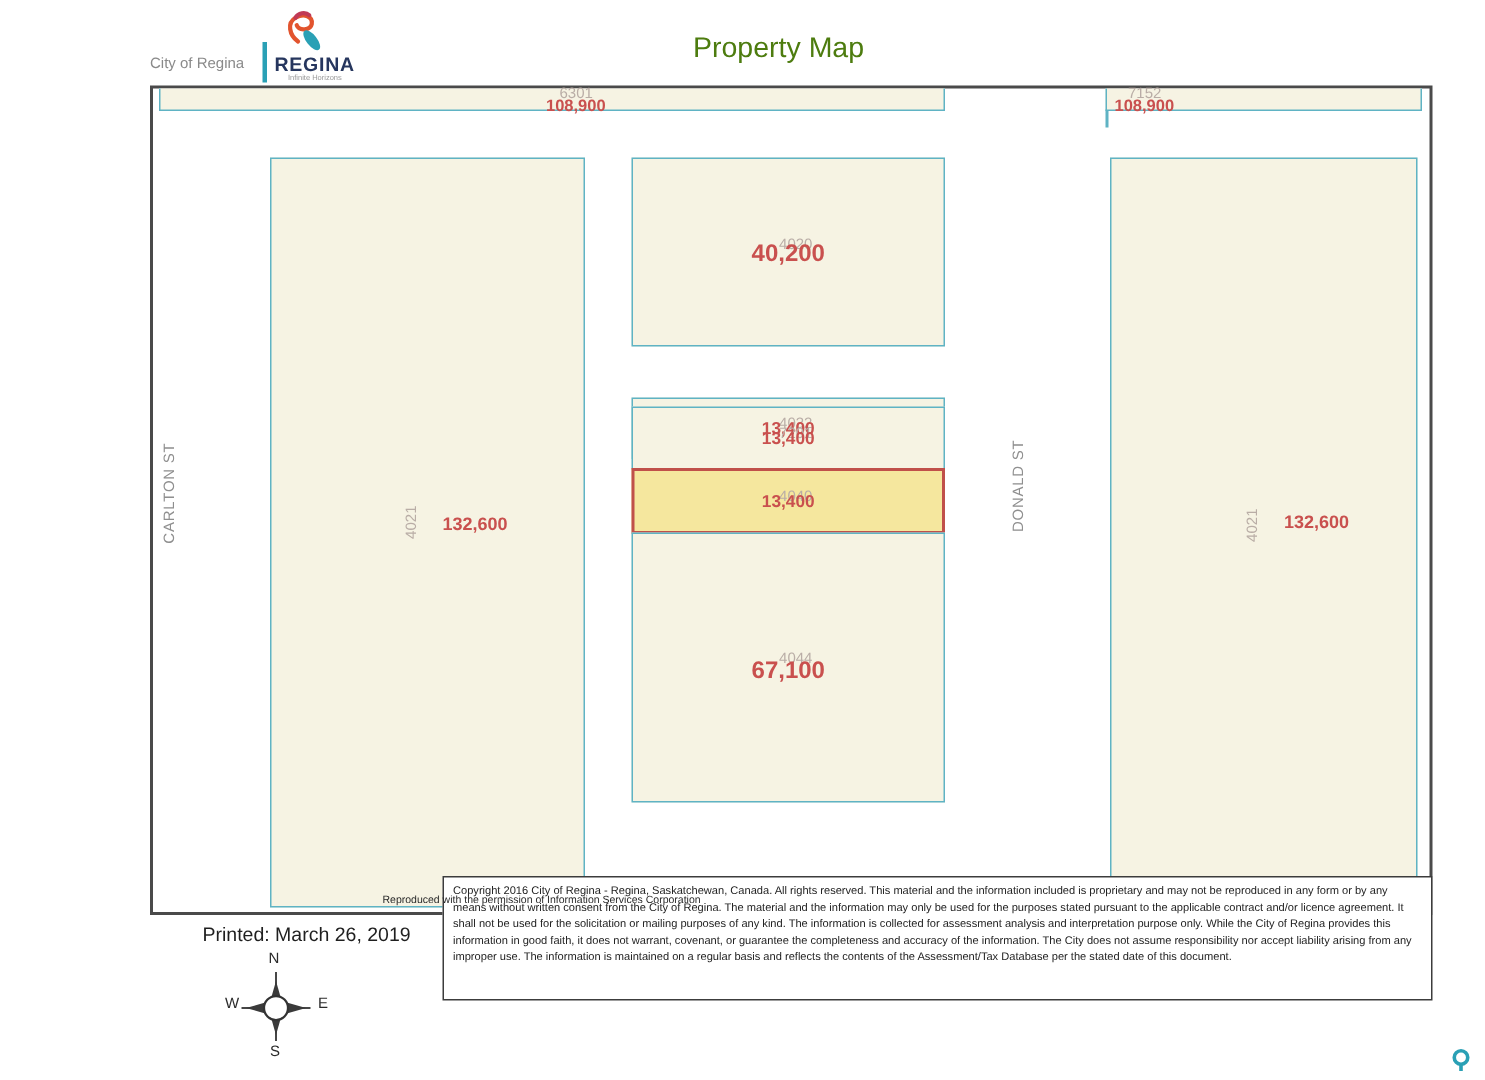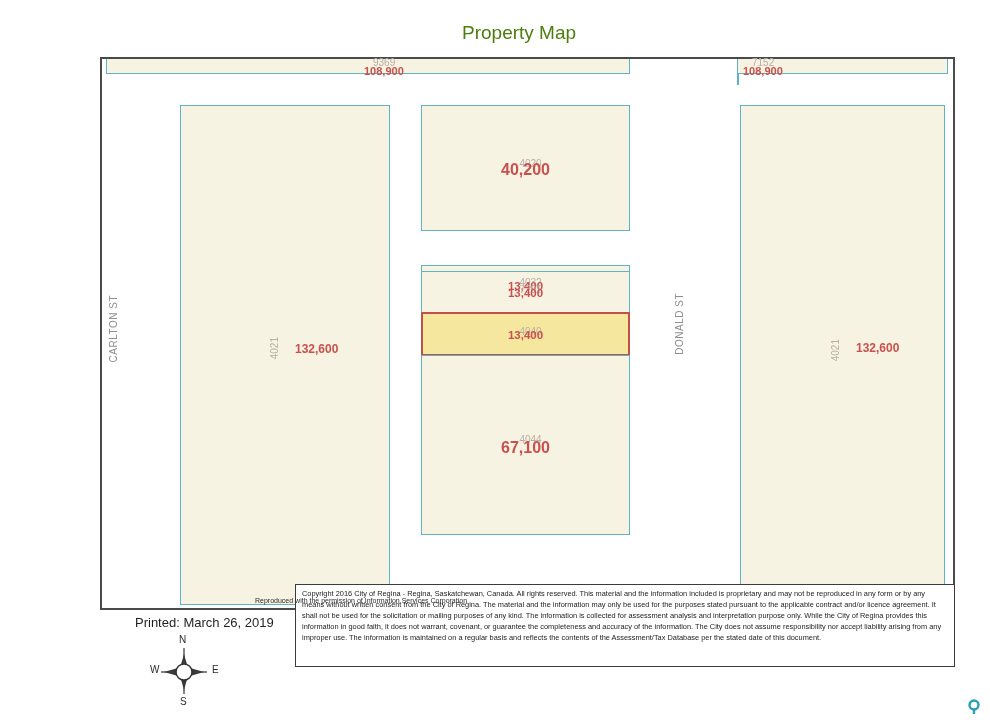--- a/index.html
+++ b/index.html
@@ -54,30 +54,41 @@
   .c-s { left:32px; top:62px; }
   .c-w { left:2px;  top:30px; }
   .c-e { left:64px; top:30px; }
   .pin { position:absolute; left:966px; top:698px; width:16px; height:18px; }
 </style>
 </head>
 <body>
 
 <div class="page">
 
+  <div class="logo">
+    <span class="logo-city">City of Regina</span>
+    <div class="logo-bar"></div>
+    <svg class="logo-r" viewBox="0 0 40 36">
+      <path d="M16 26 C9 21 7 11 14 7 C21 3 28 6 27 12 C26 17 17 18 15 13" fill="none" stroke="#e2542e" stroke-width="3.4" stroke-linecap="round"></path>
+      <path d="M14 7 C16 3 22 2 25 5" fill="none" stroke="#c13a56" stroke-width="3.4" stroke-linecap="round"></path>
+      <ellipse cx="27" cy="25" rx="4.2" ry="9.5" transform="rotate(-38 27 25)" fill="#2aa0b5"></ellipse>
+    </svg>
+    <span class="logo-brand">REGINA</span>
+    <span class="logo-tagline">Infinite Horizons</span>
+  </div>
   <div class="title">Property Map</div>
 
   <div class="map">
 
     <div class="strip" style="left:4px; width:524px;"></div>
     <div class="strip" style="left:635px; width:211px;"></div>
     <div class="vline" style="left:635px; top:15px; height:11px;"></div>
 
     <div class="slabel" style="left:262px; top:-1px;">
-      <span class="pid">9369</span>
+      <span class="pid">6301</span>
       <span class="pval">108,900</span>
     </div>
     <div class="slabel" style="left:641px; top:-1px;">
       <span class="pid">7152</span>
       <span class="pval">108,900</span>
     </div>
 
     <span class="street vert" style="left:6px; top:236px;">CARLTON ST</span>
     <span class="street vert" style="left:572px; top:234px;">DONALD ST</span>
 

